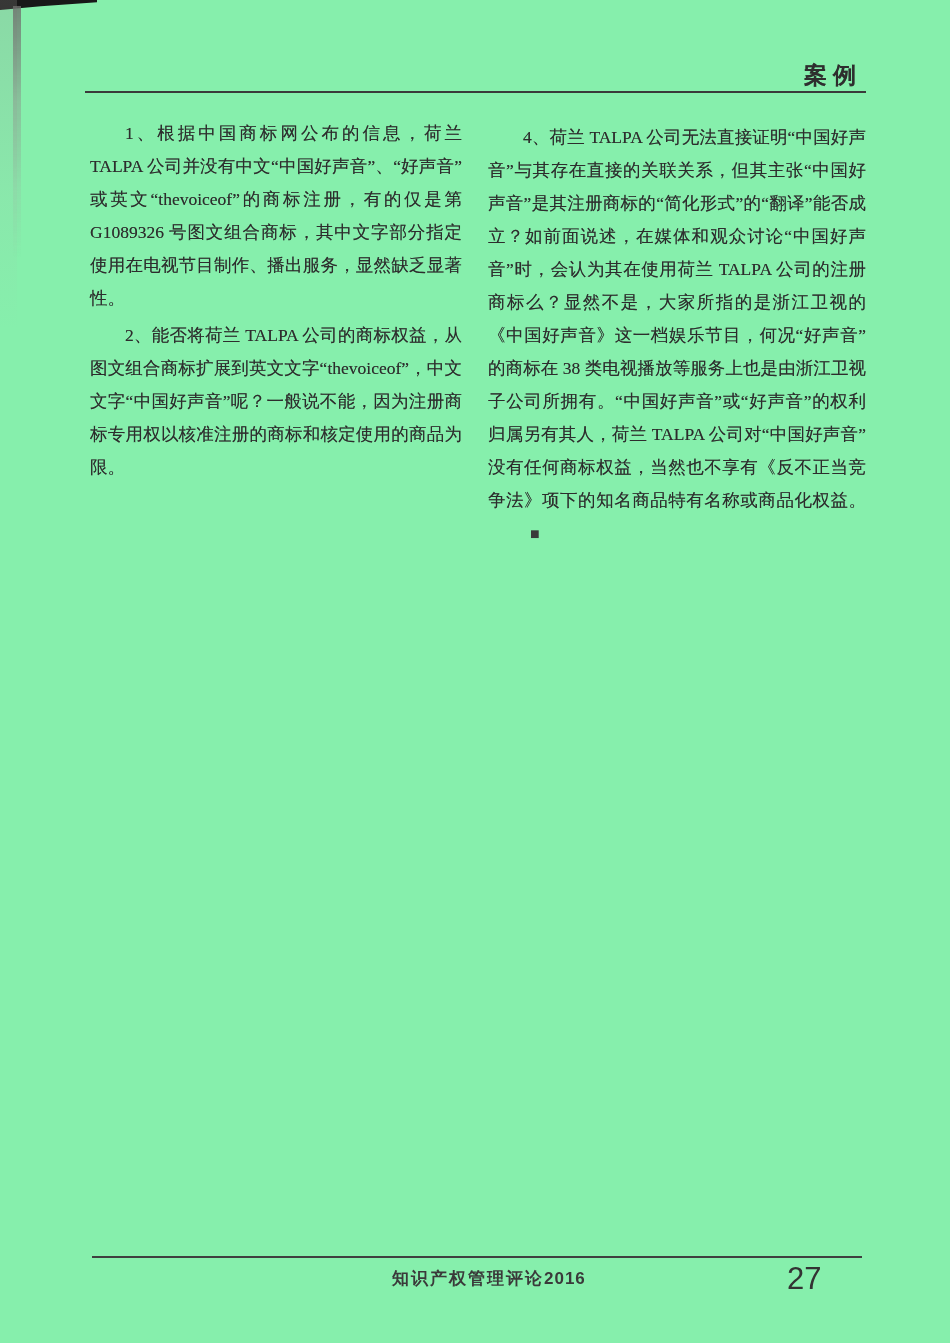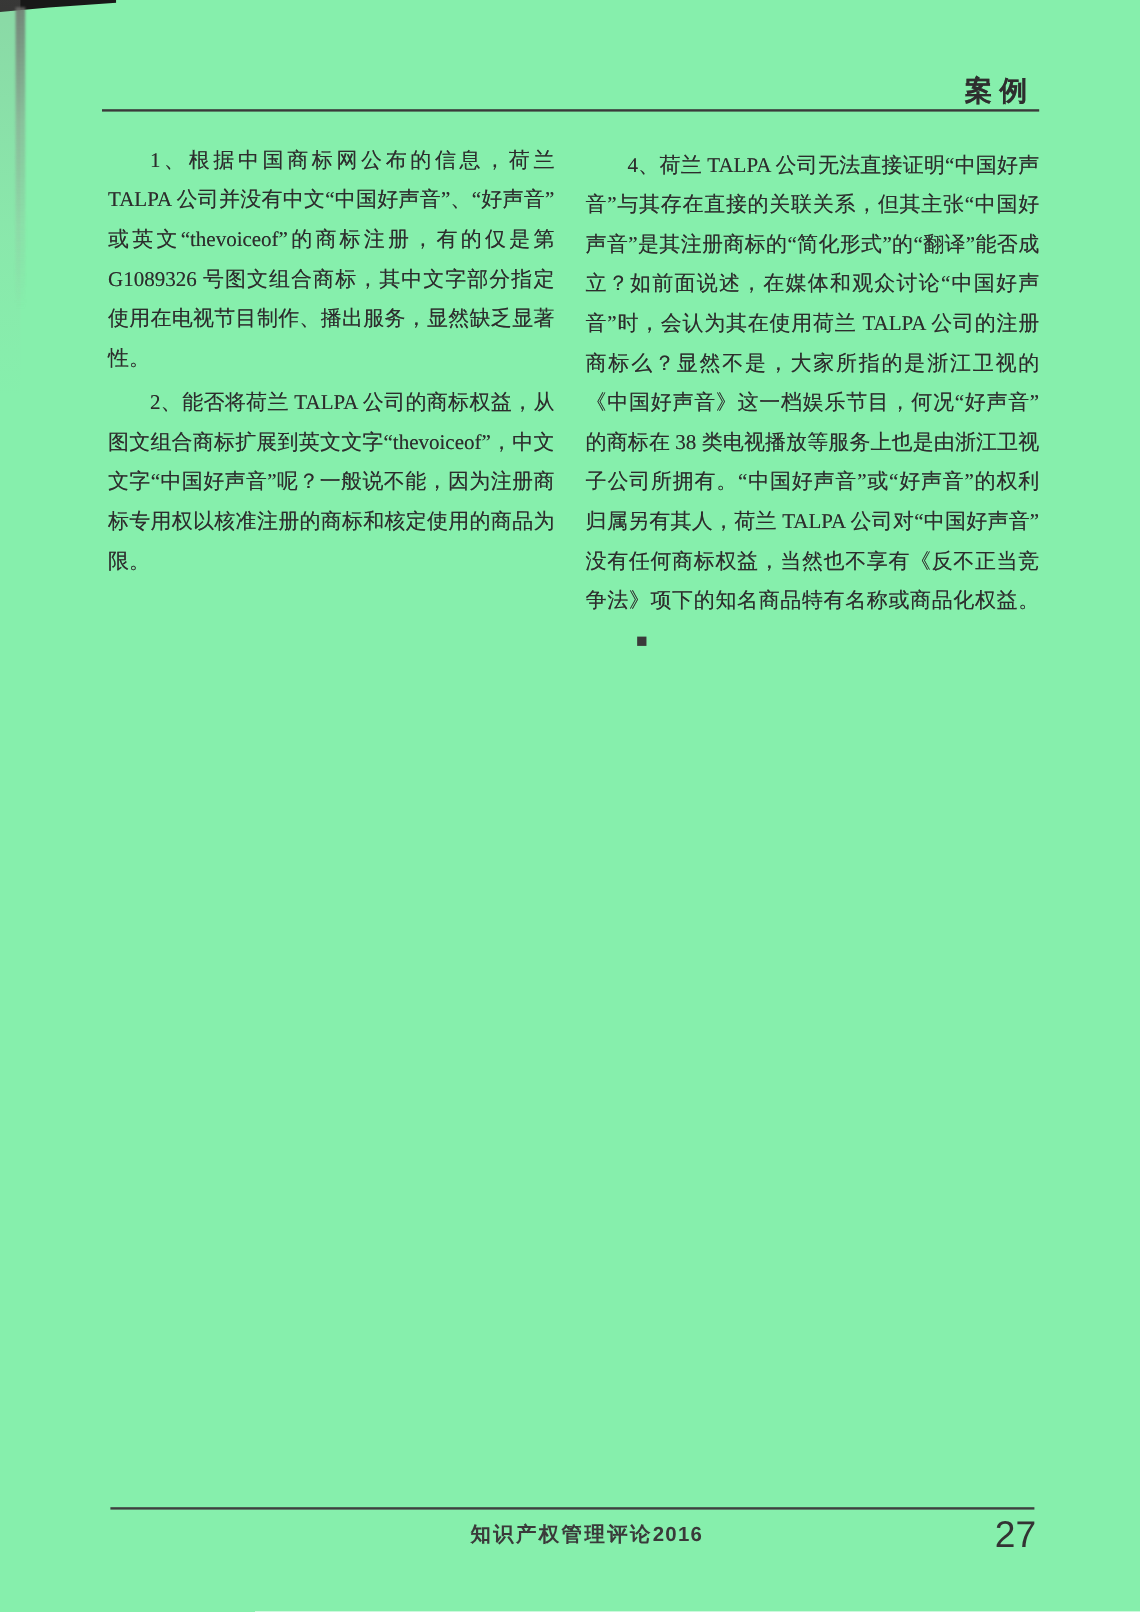--- a/index.html
+++ b/index.html
@@ -65,21 +65,21 @@
   
   .footer-journal{
     position:absolute;left:392px;top:1267px;
     font-family:"Liberation Sans","DejaVu Sans",sans-serif;
     font-weight:bold;font-size:17px;letter-spacing:2px;
     color:#3a3a3a;
     white-space:pre;
   }
   .footer-journal .year{margin-left:0;letter-spacing:1px;}
   .page-number{
-    position:absolute;left:829px;top:1261px;
+    position:absolute;left:787px;top:1261px;
     font-family:"Liberation Sans","DejaVu Sans",sans-serif;
     font-size:31px;font-weight:400;
     color:#333333;
     text-align:center;
   }
 </style>
 </head>
 <body>
 
 <div class="page">

